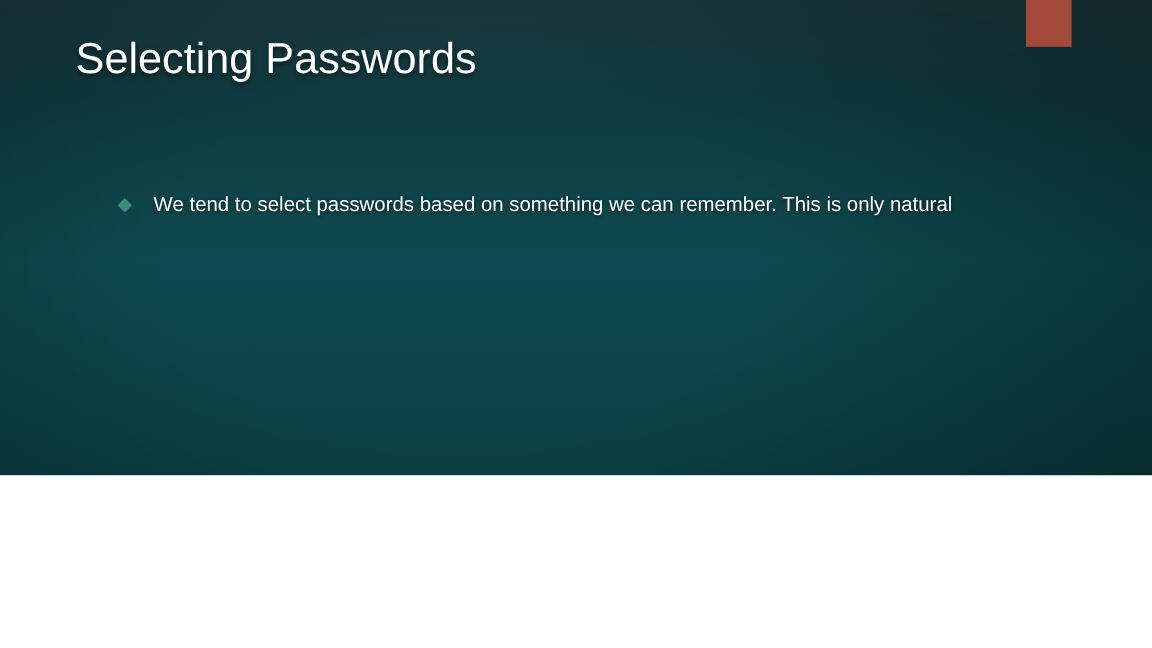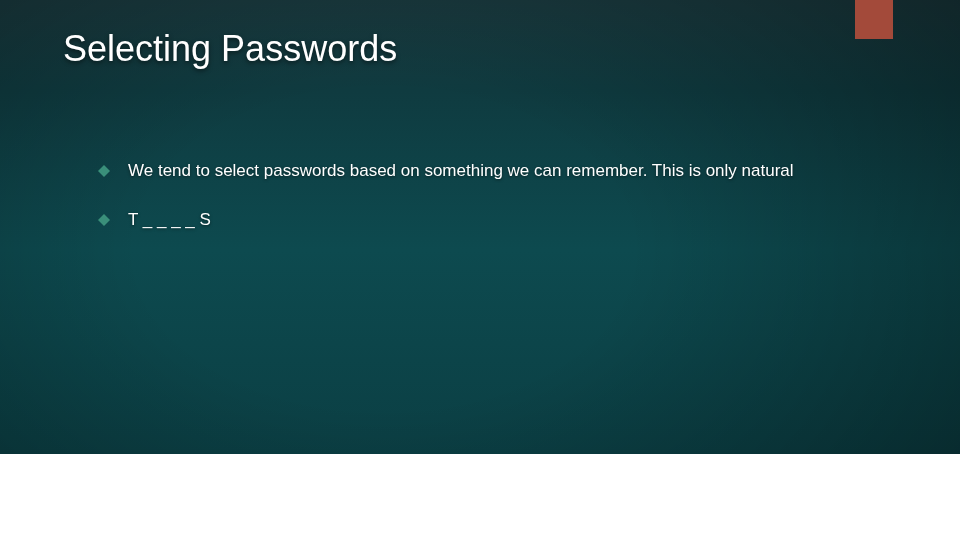--- a/index.html
+++ b/index.html
@@ -6,21 +6,21 @@
     margin: 0;
     padding: 0;
     width: 960px;
     height: 540px;
     overflow: hidden;
     font-family: Arial, Helvetica, sans-serif;
   }
   .slide {
     position: relative;
     width: 960px;
-    height: 454px;
+    height: 396px;
     background:
       radial-gradient(ellipse 700px 450px at 40% 55%,
         rgba(0,0,0,0) 0%,
         rgba(0,0,0,0) 35%,
         rgba(0,0,0,0.35) 100%),
       linear-gradient(180deg, #1a3a3f 0%, #0f3b40 20%, #0d4a4f 55%, #0b3f44 100%);
     color: #ffffff;
     box-sizing: border-box;
   }
   .accent-block {
@@ -90,25 +90,17 @@
       <span class="bullet-icon">
         <svg viewBox="0 0 12 12">
             <polygon points="6,0 12,6 6,12 0,6" fill="#3a8f7a"></polygon>
           </svg>
       </span>
       <span class="bullet-text">We tend to select passwords based on something we can remember. This is only natural</span>
     </div>
 
 
 
-    <div class="bullet-item gap-after">
-      <span class="bullet-icon">
-        <svg viewBox="0 0 12 12">
-            <polygon points="6,0 12,6 6,12 0,6" fill="#3a8f7a"></polygon>
-          </svg>
-      </span>
-      <span class="bullet-text">T _ _ _ _ S</span>
-    </div>
 
 
   </div>
 
 </div>
 
 </body></html>

